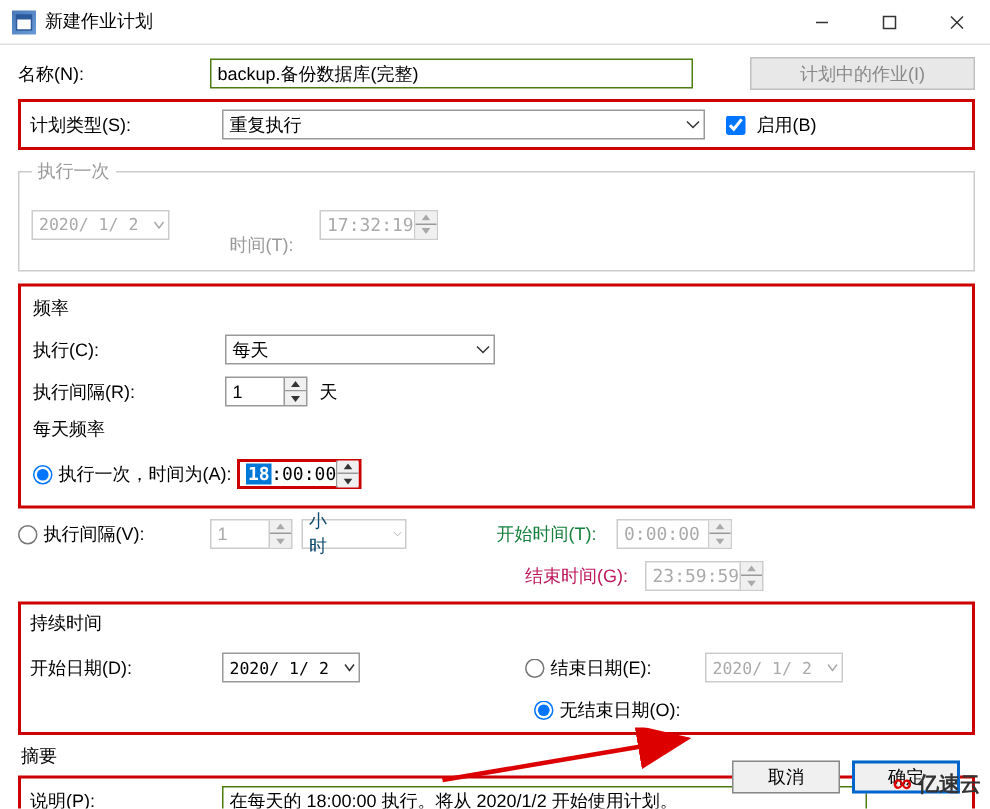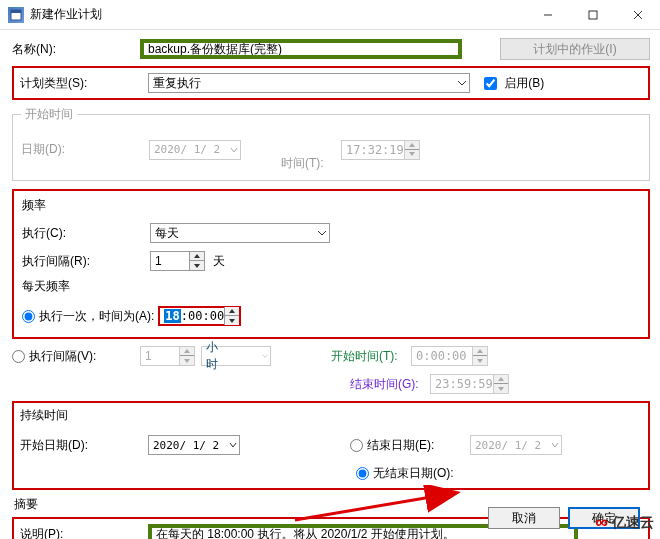--- a/index.html
+++ b/index.html
@@ -8,21 +8,21 @@
     .titlebar { height: 30px; background: #fff; border-bottom: 1px solid #e0e0e0; display: flex; align-items: center; padding-left: 8px; }
     .titlebar-icon { width: 16px; height: 16px; background: linear-gradient(135deg, #4a7ab8, #6a9ad8); margin-right: 6px; display: flex; align-items: center; justify-content: center; }
     .titlebar-icon svg { width: 12px; height: 12px; }
     .window-ctrls { margin-left: auto; display: flex; }
     .window-ctrl { width: 45px; height: 30px; display: flex; align-items: center; justify-content: center; cursor: pointer; }
     
     .content { padding: 8px 10px 8px 12px; }
     .row { display: flex; align-items: center; margin-bottom: 6px; min-height: 22px; }
     .label { width: 128px; }
     
-    .tb { height: 20px; border: 4px solid #4d7c0f; padding: 1px 4px; background: #fff; font-family: inherit; font-size: 12px; }
+    .tb { height: 20px; border: 1px solid #4d7c0f; padding: 1px 4px; background: #fff; font-family: inherit; font-size: 12px; }
     .tb-name { width: 322px; }
     .combo { display: flex; align-items: center; height: 20px; border: 1px solid #999; background: #fff; padding: 0 2px 0 4px; gap: 44px; }
     .combo-w { width: 322px; }
     .combo-s { width: 180px; }
     .combo span { flex: 1; }
     .combo svg { width: 10px; height: 10px; }
     
     .btn-disabled { width: 150px; height: 22px; background: #e8e8e8; border: 1px solid #c0c0c0; color: #888; display: flex; align-items: center; justify-content: center; }
     
     .redbox { border: 2px solid #cc0000; padding: 4px 6px; margin-bottom: 6px; }
@@ -113,23 +113,22 @@
           </svg>
       </div>
       <label style="margin-left:14px;">
         <input type="checkbox" checked="" style="">
         <span>启用(B)</span>
       </label>
     </div>
   </div>
 
   <fieldset class="disabled">
-    <legend>开始时间</legend>
+    <legend>执行一次</legend>
     <div class="row" style="margin-bottom:0">
-      <div class="label">日期(D):</div>
       <div class="date-input" style="border-color:#ccc; color:#aaa">
         <span>2020/ 1/ 2</span>
         <svg viewBox="0 0 8 8">
             <path d="M1 2 L4 6 L7 2" fill="none" stroke="#aaa"></path>
           </svg>
       </div>
       <div style="width:60px;margin-left:40px;margin-top:28px;">时间(T):</div>
       <div class="time-input" style="border-color:#ccc">
         <span class="val disabled-text">17:32:19</span>
         <div class="spins" style="border-color:#ccc">
@@ -242,21 +241,21 @@
         <div>
             <svg viewBox="0 0 6 4">
               <path d="M0 0 L3 4 L6 0 Z" fill="#aaa"></path>
             </svg>
           </div>
       </div>
     </div>
   </div>
   <div class="row">
     <div style="width:338px"></div>
-    <div style="width:80px;color:#6d28d9">结束时间(G):</div>
+    <div style="width:80px;color:#be185d">结束时间(G):</div>
     <div class="time-input" style="border-color:#ccc">
       <span class="val disabled-text" style="min-width:56px">23:59:59</span>
       <div class="spins" style="border-color:#ccc">
         <div>
             <svg viewBox="0 0 6 4">
               <path d="M0 4 L3 0 L6 4 Z" fill="#aaa"></path>
             </svg>
           </div>
         <div>
             <svg viewBox="0 0 6 4">

